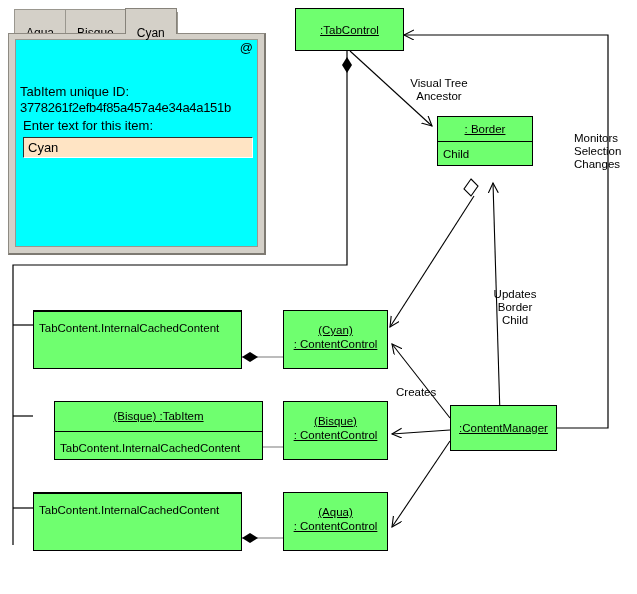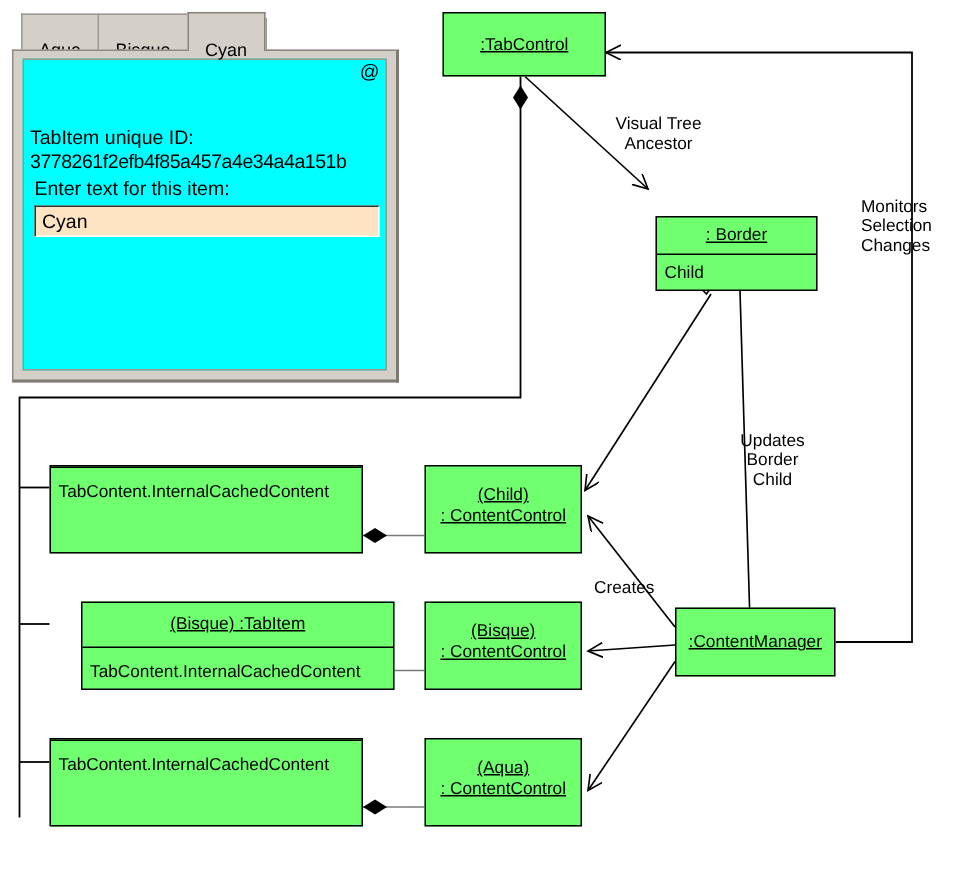--- a/index.html
+++ b/index.html
@@ -265,21 +265,21 @@
       <polygon points="242,447 250,442 258,447 250,452" fill="#000"></polygon>
       <path d="M242,538 L283,538" fill="none" stroke="#7a7a7a" stroke-width="1.1"></path>
       <polygon points="242,538 250,533 258,538 250,543" fill="#000"></polygon>
     </g>
   </svg>
 
   <div class="umlbox" style="left:295px; top:8px; width:109px; height:43px;">
     <div class="uml-title" style="padding-top:14px;">:TabControl</div>
   </div>
 
-  <div class="umlbox" style="left:437px; top:144px; width:108px; height:50px; padding:0;">
+  <div class="umlbox" style="left:437px; top:116px; width:96px; height:50px; padding:0;">
     <div class="uml-title" style="padding-top:5px; padding-bottom:5px;">: Border</div>
     <div class="uml-div uml-attr" style="padding-top:5px;">Child</div>
   </div>
 
   <div class="umlbox" style="left:450px; top:405px; width:107px; height:46px;">
     <div class="uml-title" style="padding-top:15px;">:ContentManager</div>
   </div>
 
   <div class="umlbox" style="left:33px; top:310px; width:209px; height:59px;">
     <div class="uml-div uml-attr" style="padding-top:9px;">TabContent.InternalCachedContent</div>
@@ -288,21 +288,21 @@
   <div class="umlbox" style="left:33px; top:401px; width:209px; height:59px;margin-left:21px;">
     <div class="uml-title" style="padding-top:7px; padding-bottom:8px;">(Bisque) :TabItem</div>
     <div class="uml-div uml-attr" style="padding-top:9px;">TabContent.InternalCachedContent</div>
   </div>
 
   <div class="umlbox" style="left:33px; top:492px; width:209px; height:59px;">
     <div class="uml-div uml-attr" style="padding-top:9px;">TabContent.InternalCachedContent</div>
   </div>
 
   <div class="umlbox" style="left:283px; top:310px; width:105px; height:59px;">
-    <div class="uml-title" style="padding-top:12px;">(Child)</div>
+    <div class="uml-title" style="padding-top:12px;">(Cyan)</div>
     <div class="uml-title">: ContentControl</div>
   </div>
 
   <div class="umlbox" style="left:283px; top:401px; width:105px; height:59px;">
     <div class="uml-title" style="padding-top:12px;">(Bisque)</div>
     <div class="uml-title">: ContentControl</div>
   </div>
 
   <div class="umlbox" style="left:283px; top:492px; width:105px; height:59px;">
     <div class="uml-title" style="padding-top:12px;">(Aqua)</div>

